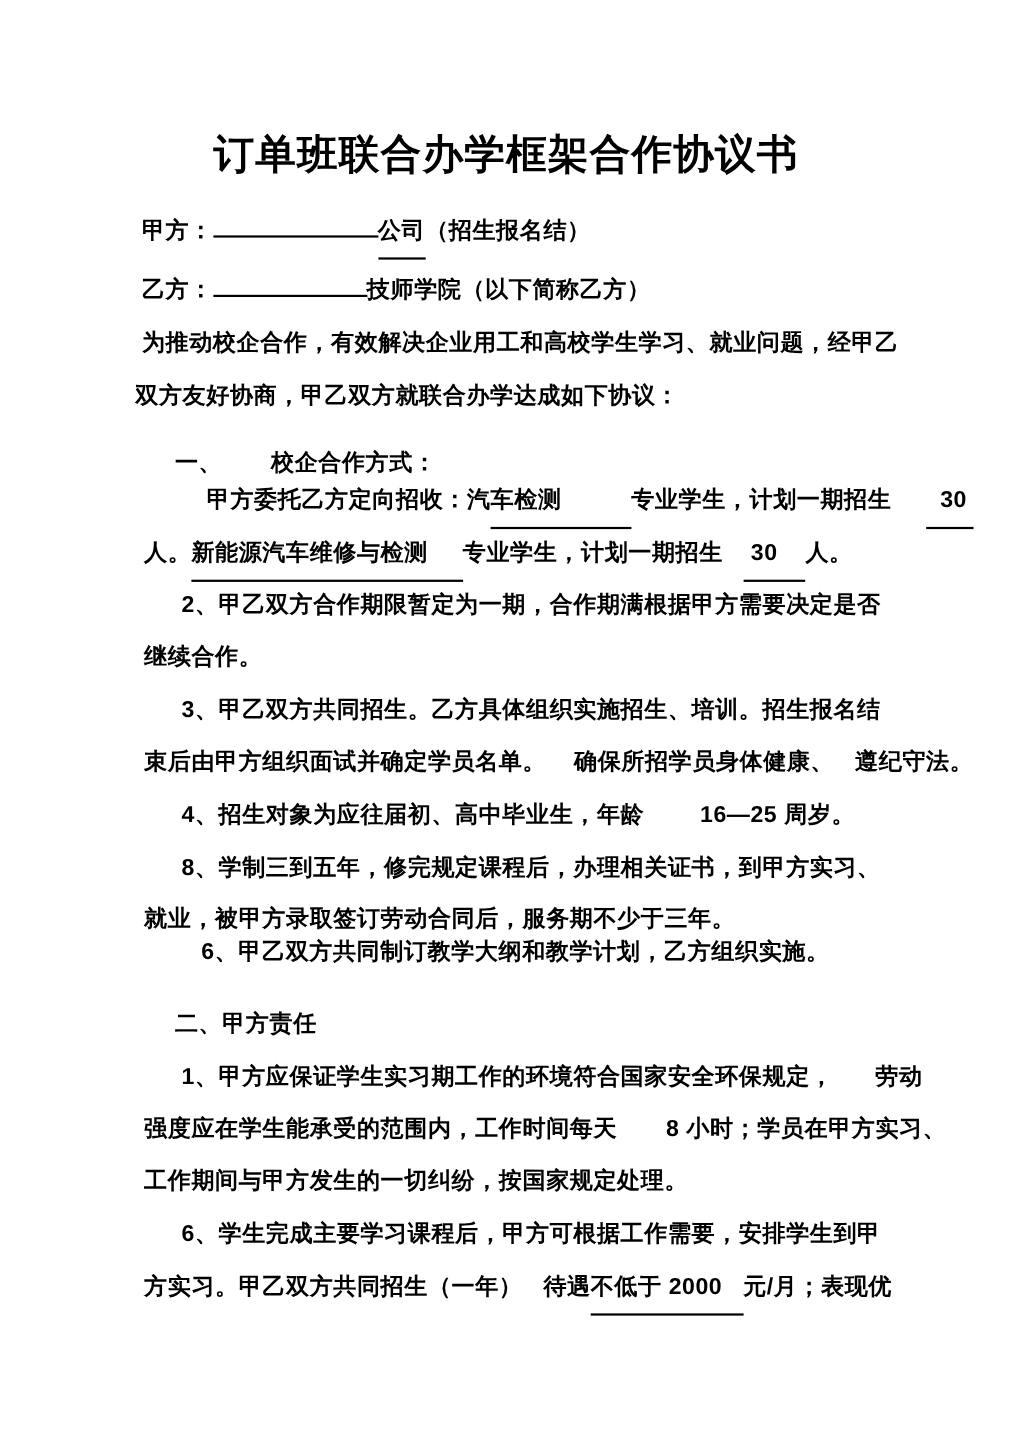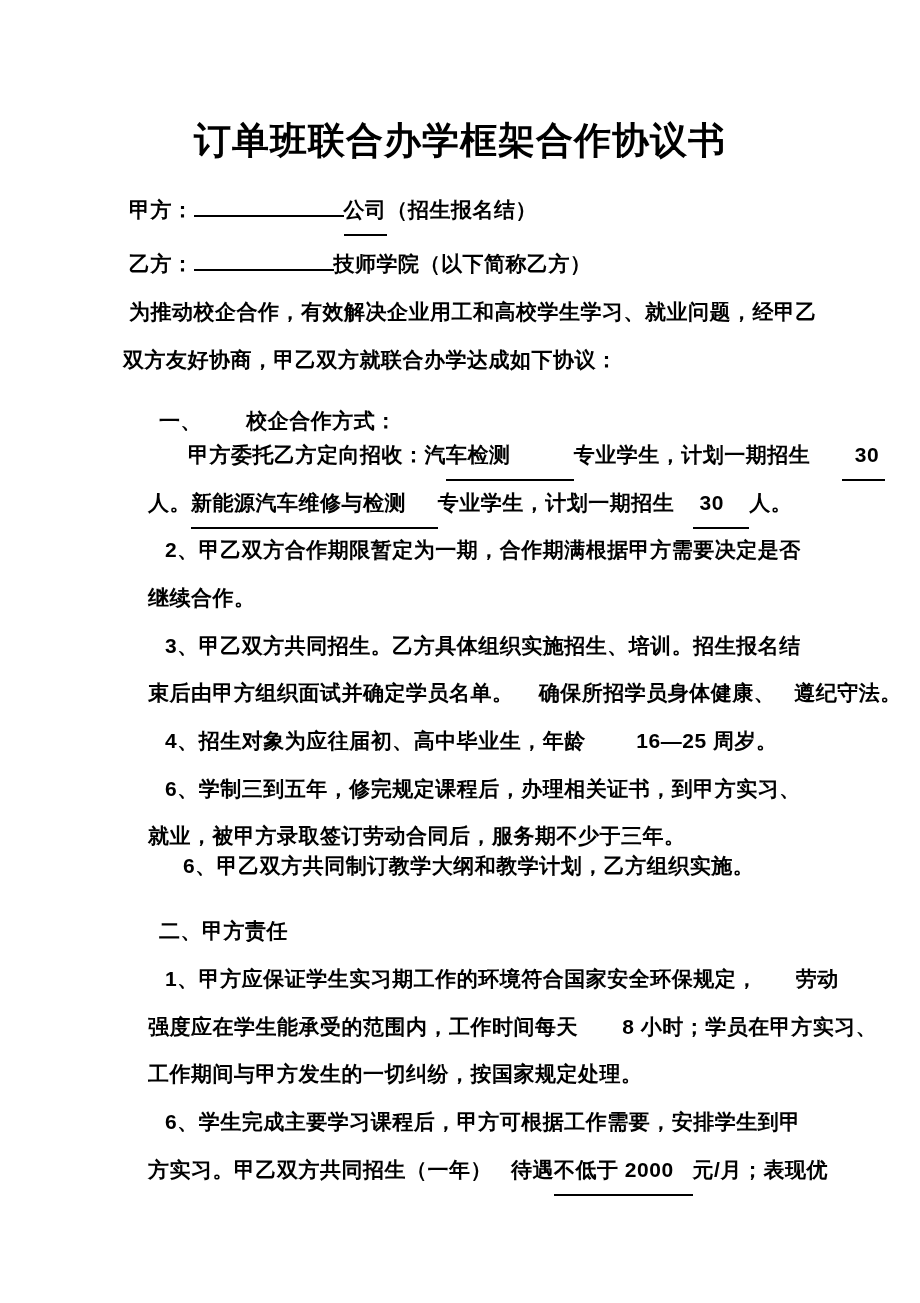--- a/index.html
+++ b/index.html
@@ -17,21 +17,21 @@
     white-space:pre;
   }
   .line{
     position:absolute;
     font-size:21px;line-height:28px;height:28px;
     white-space:pre;letter-spacing:0.5px;
   }
   
   .indent-flush      {left:84px;margin-left:39px;}   
   .indent-body       {left:129px;}  
-  .indent-cont       {left:148px;}  
+  .indent-cont       {left:131px;}  
   .indent-section    {left:159px;}  
   .indent-item-num   {left:165px;}  
   .indent-item       {left:188px;}  
   .u{
     border-bottom:2px solid #000;
     padding-bottom:13px;
   }
   .blank{
     display:inline-block;
     height:18px;
@@ -50,21 +50,21 @@
       <div class="line indent-body" style="top: 298px;"><span>为推动校企合作，有效解决企业用工和高校学生学习、就业问题，经甲乙</span></div>
       <div class="line indent-flush" style="top: 346px;"><span>双方友好协商，甲乙双方就联合办学达成如下协议：</span></div>
       <div class="line indent-section" style="top: 375px; margin-top: 32px;"><span>一、       校企合作方式：</span></div>
       <div class="line indent-item" style="top: 441px;"><span>甲方委托乙方定向招收：汽</span><span class="u">车检测          </span><span>专业学生，计划一期招生     </span><span class="u">  30 </span></div>
       <div class="line indent-cont" style="top: 489px;"><span>人。</span><span class="u">新能源汽车维修与检测     </span><span>专业学生，计划一期招生   </span><span class="u"> 30    </span><span>人。</span></div>
       <div class="line indent-item-num" style="top: 536px;"><span>2、甲乙双方合作期限暂定为一期，合作期满根据甲方需要决定是否</span></div>
       <div class="line indent-cont" style="top: 584px;"><span>继续合作。</span></div>
       <div class="line indent-item-num" style="top: 632px;"><span>3、甲乙双方共同招生。乙方具体组织实施招生、培训。招生报名结</span></div>
       <div class="line indent-cont" style="top: 679px;"><span>束后由甲方组织面试并确定学员名单。    确保所招学员身体健康、   遵纪守法。</span></div>
       <div class="line indent-item-num" style="top: 727px;"><span>4、招生对象为应往届初、高中毕业生，年龄        16—25 周岁。</span></div>
-      <div class="line indent-item-num" style="top: 775px;"><span>6、学制三到五年，修完规定课程后，办理相关证书，到甲方实习、</span></div>
+      <div class="line indent-item-num" style="top: 775px;"><span>8、学制三到五年，修完规定课程后，办理相关证书，到甲方实习、</span></div>
       <div class="line indent-cont" style="top: 822px;"><span>就业，被甲方录取签订劳动合同后，服务期不少于三年。</span></div>
       <div class="line indent-item-num" style="top: 852px; margin-left: 18px;"><span>6、甲乙双方共同制订教学大纲和教学计划，乙方组织实施。</span></div>
       <div class="line indent-section" style="top: 917px;"><span>二、甲方责任</span></div>
       <div class="line indent-item-num" style="top: 965px;"><span>1、甲方应保证学生实习期工作的环境符合国家安全环保规定，      劳动</span></div>
       <div class="line indent-cont" style="top: 1013px;"><span>强度应在学生能承受的范围内，工作时间每天       8 小时；学员在甲方实习、</span></div>
       <div class="line indent-cont" style="top: 1060px;"><span>工作期间与甲方发生的一切纠纷，按国家规定处理。</span></div>
       <div class="line indent-item-num" style="top: 1108px;"><span>6、学生完成主要学习课程后，甲方可根据工作需要，安排学生到甲</span></div>
       <div class="line indent-cont" style="top: 1156px;"><span>方实习。甲乙双方共同招生（一年）   待遇</span><span class="u">不低于 2000   </span><span>元/月；表现优</span></div>
     </div>
 </div>

